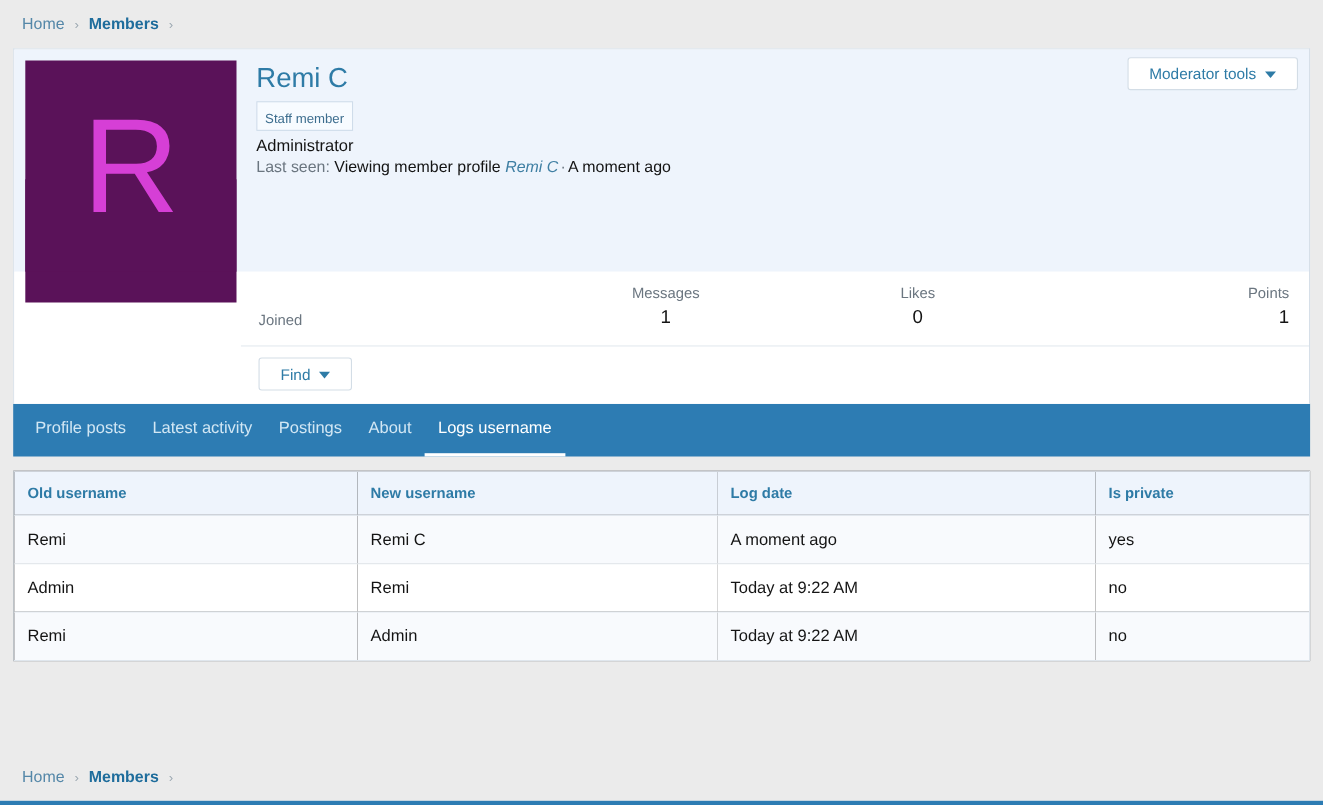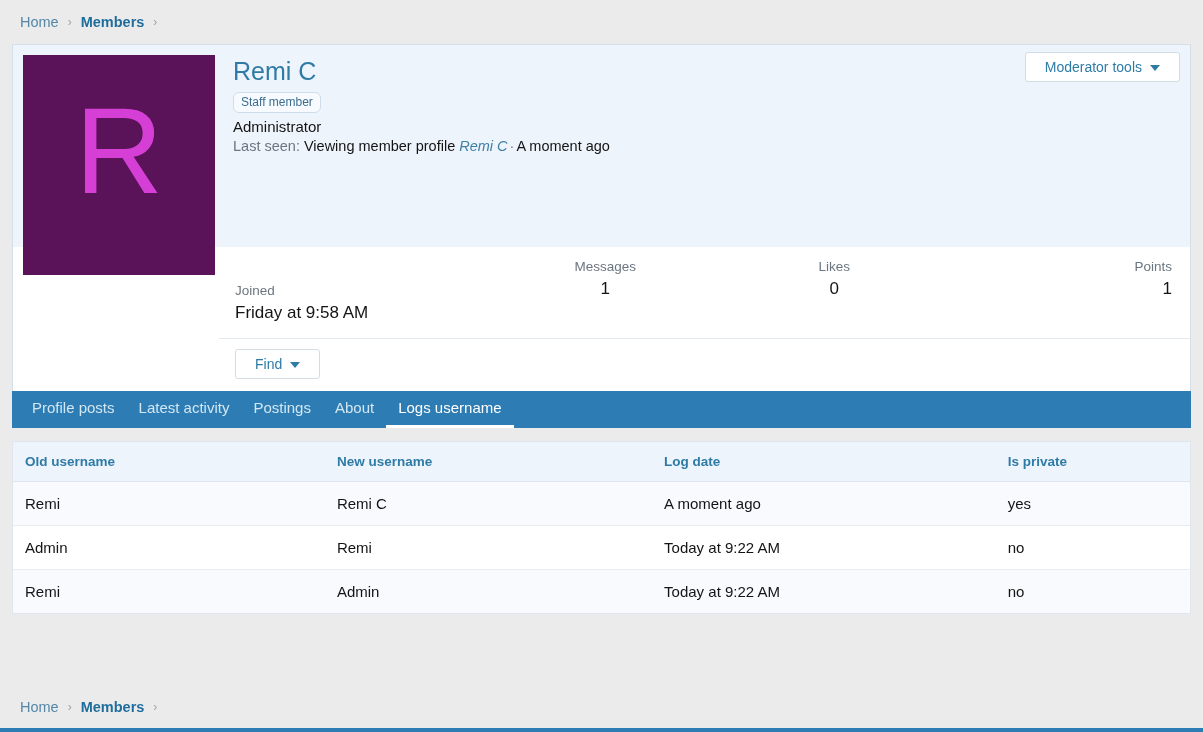--- a/index.html
+++ b/index.html
@@ -102,22 +102,22 @@
     margin: 2px 0 6px 0;
   }
 
   .badge-row { margin-bottom: 5px; }
   .staff-badge {
     display: inline-block;
     border: 1px solid #cfdcea;
     background: #f7fbff;
     color: #3c6d8e;
     font-size: 12px;
-    padding: 2px 7px 3px 7px;
-    border-radius: 6px;
+    padding: 8px 7px 3px 7px;
+    border-radius: 0;
   }
 
   .usertitle {
     font-size: 15px;
     color: #141414;
     margin-bottom: 3px;
   }
 
   .lastseen {
     font-size: 14.5px;
@@ -204,21 +204,21 @@
   .find-row {
     padding: 10px 10px 12px 16px;
   }
 
   
   .tabbar {
     margin: 0 12px;
     background: #2d7cb3;
     display: flex;
     align-items: stretch;
-    height: 37px;
+    height: 48px;
     padding-left: 8px;
   }
   .tab {
     color: #d2e7f4;
     font-size: 15px;
     padding: 0 12px;
     display: flex;
     align-items: center;
     cursor: pointer;
     border-bottom: 3px solid transparent;
@@ -316,21 +316,20 @@
           </button>
         </div>
       </div>
     </div>
 
     <div class="profile-lower">
 
       <div class="stats">
         <div class="stat">
           <div class="stat-label">Joined</div>
-          <div class="stat-value">Friday at 9:58 AM</div>
         </div>
         <div class="stat">
           <div class="stat-label">Messages</div>
           <div class="stat-value">1</div>
         </div>
         <div class="stat">
           <div class="stat-label">Likes</div>
           <div class="stat-value">0</div>
         </div>
         <div class="stat">

